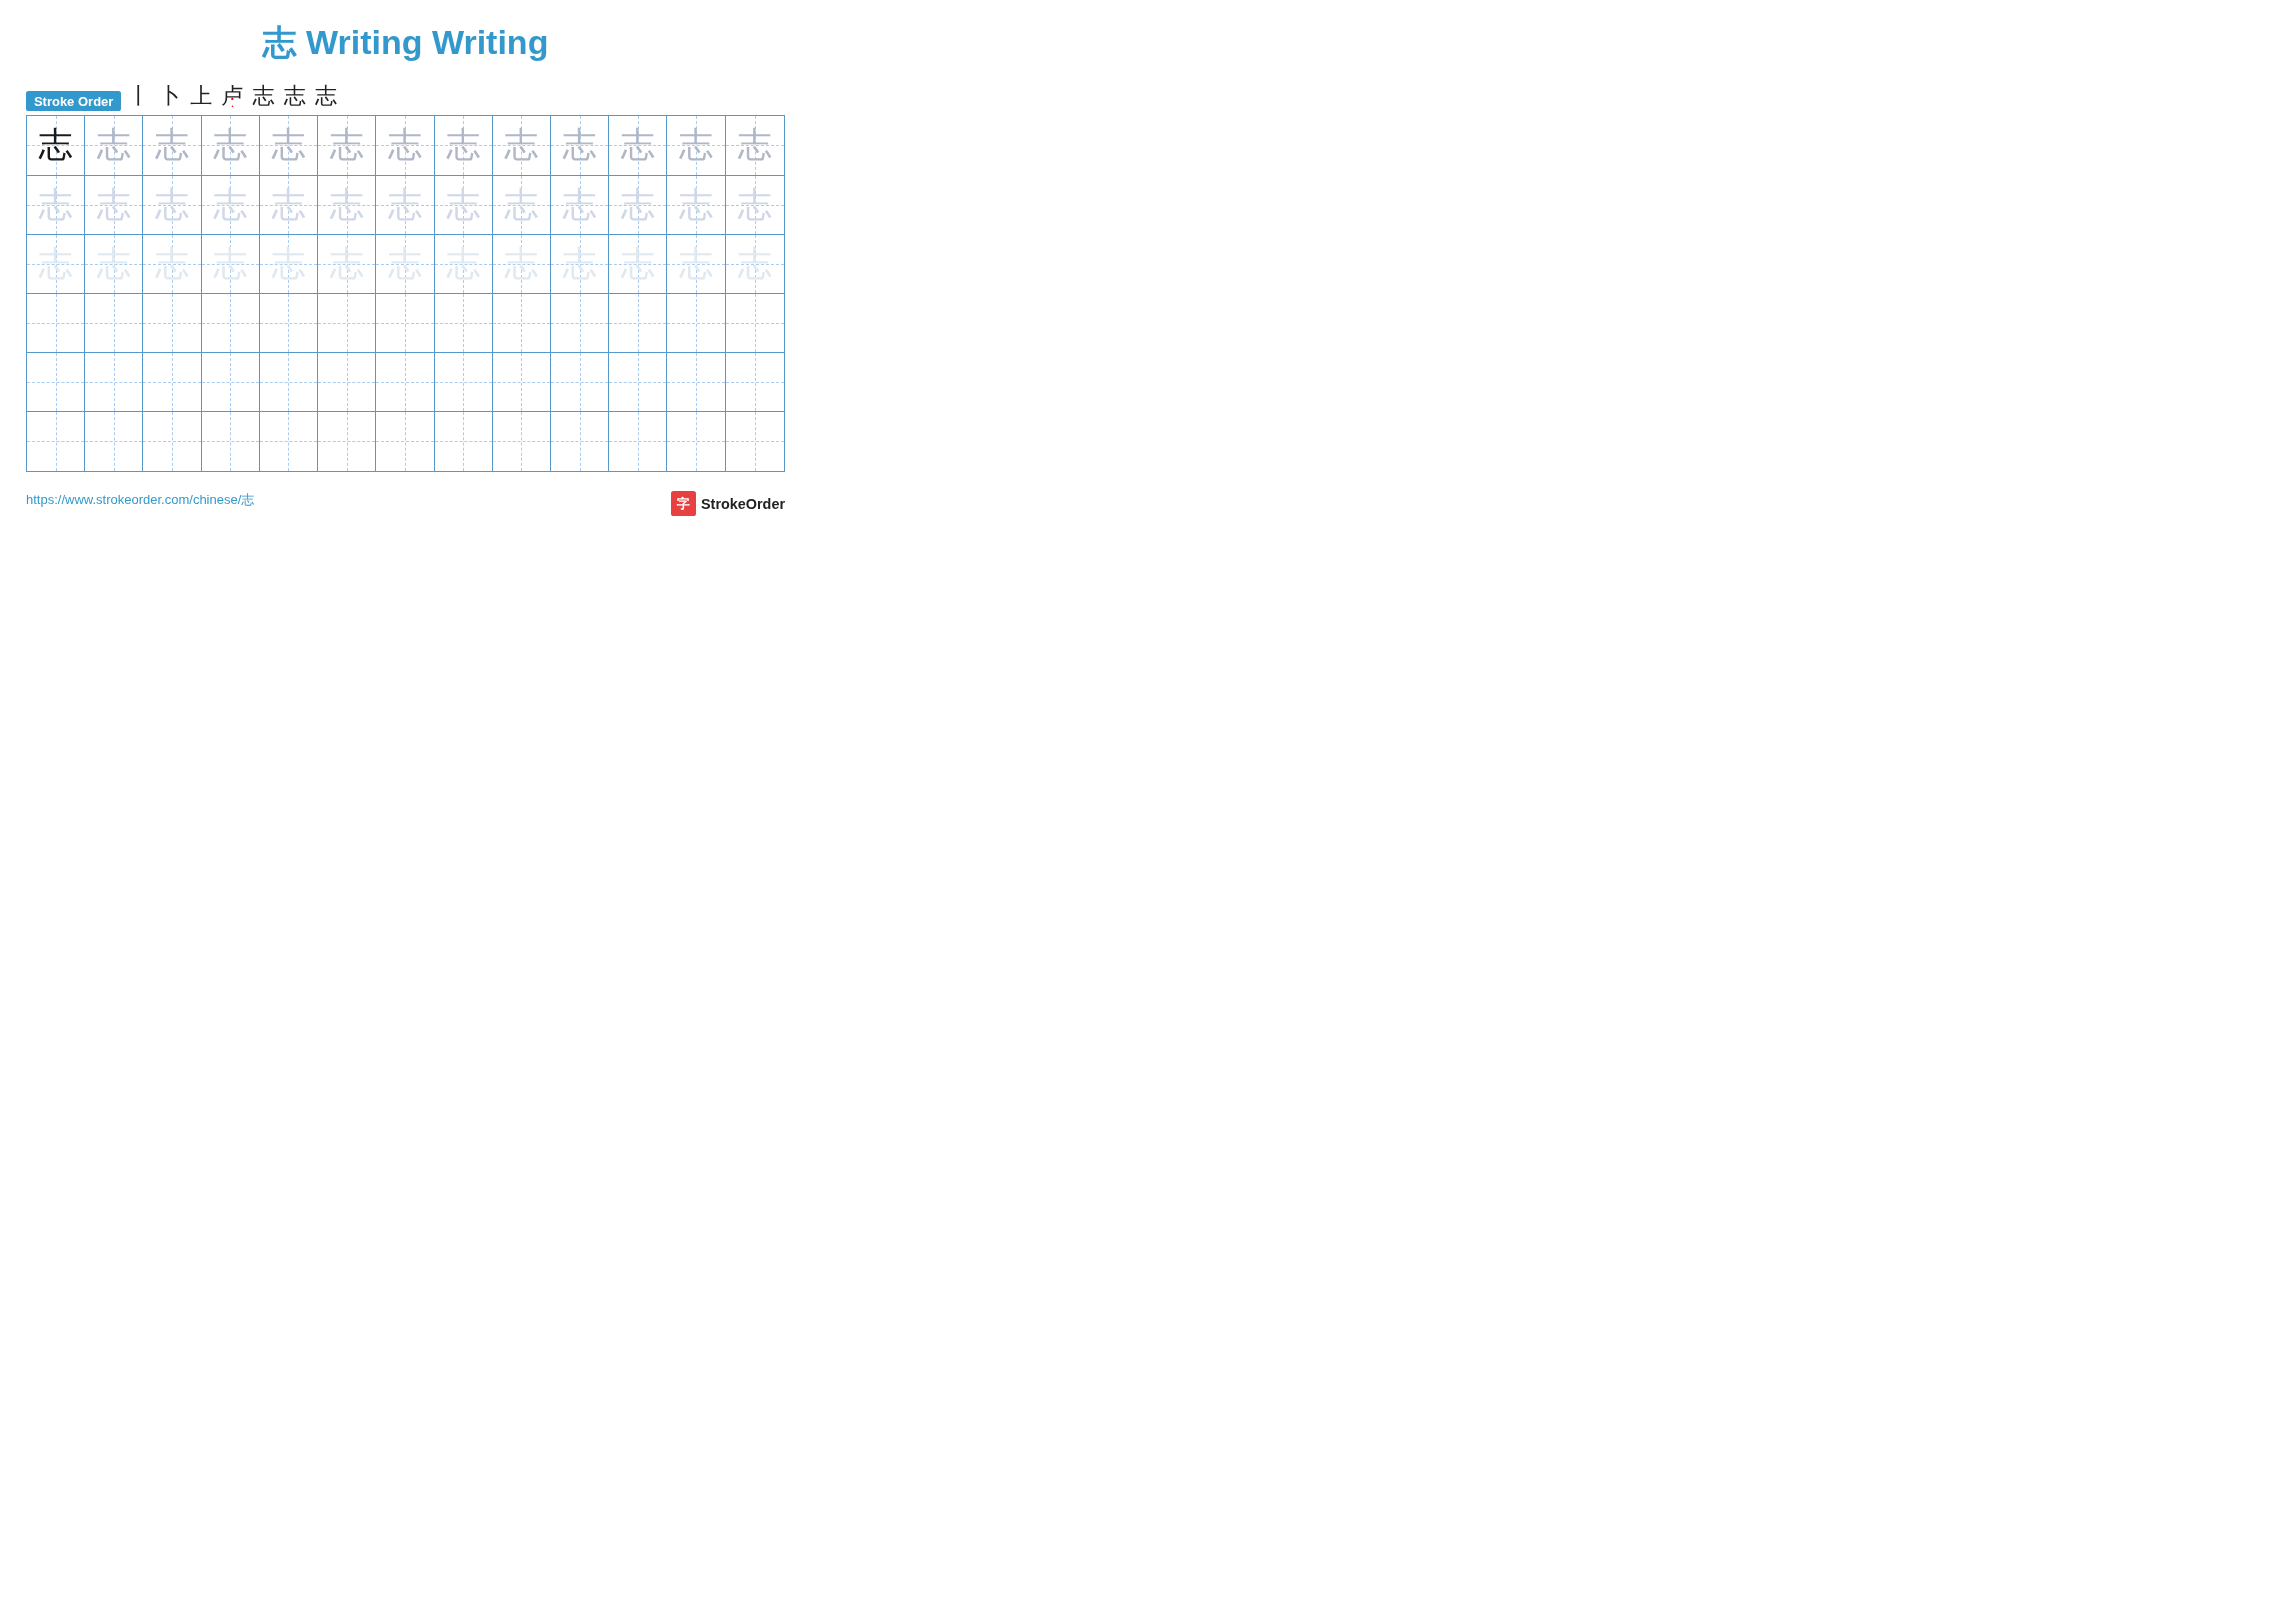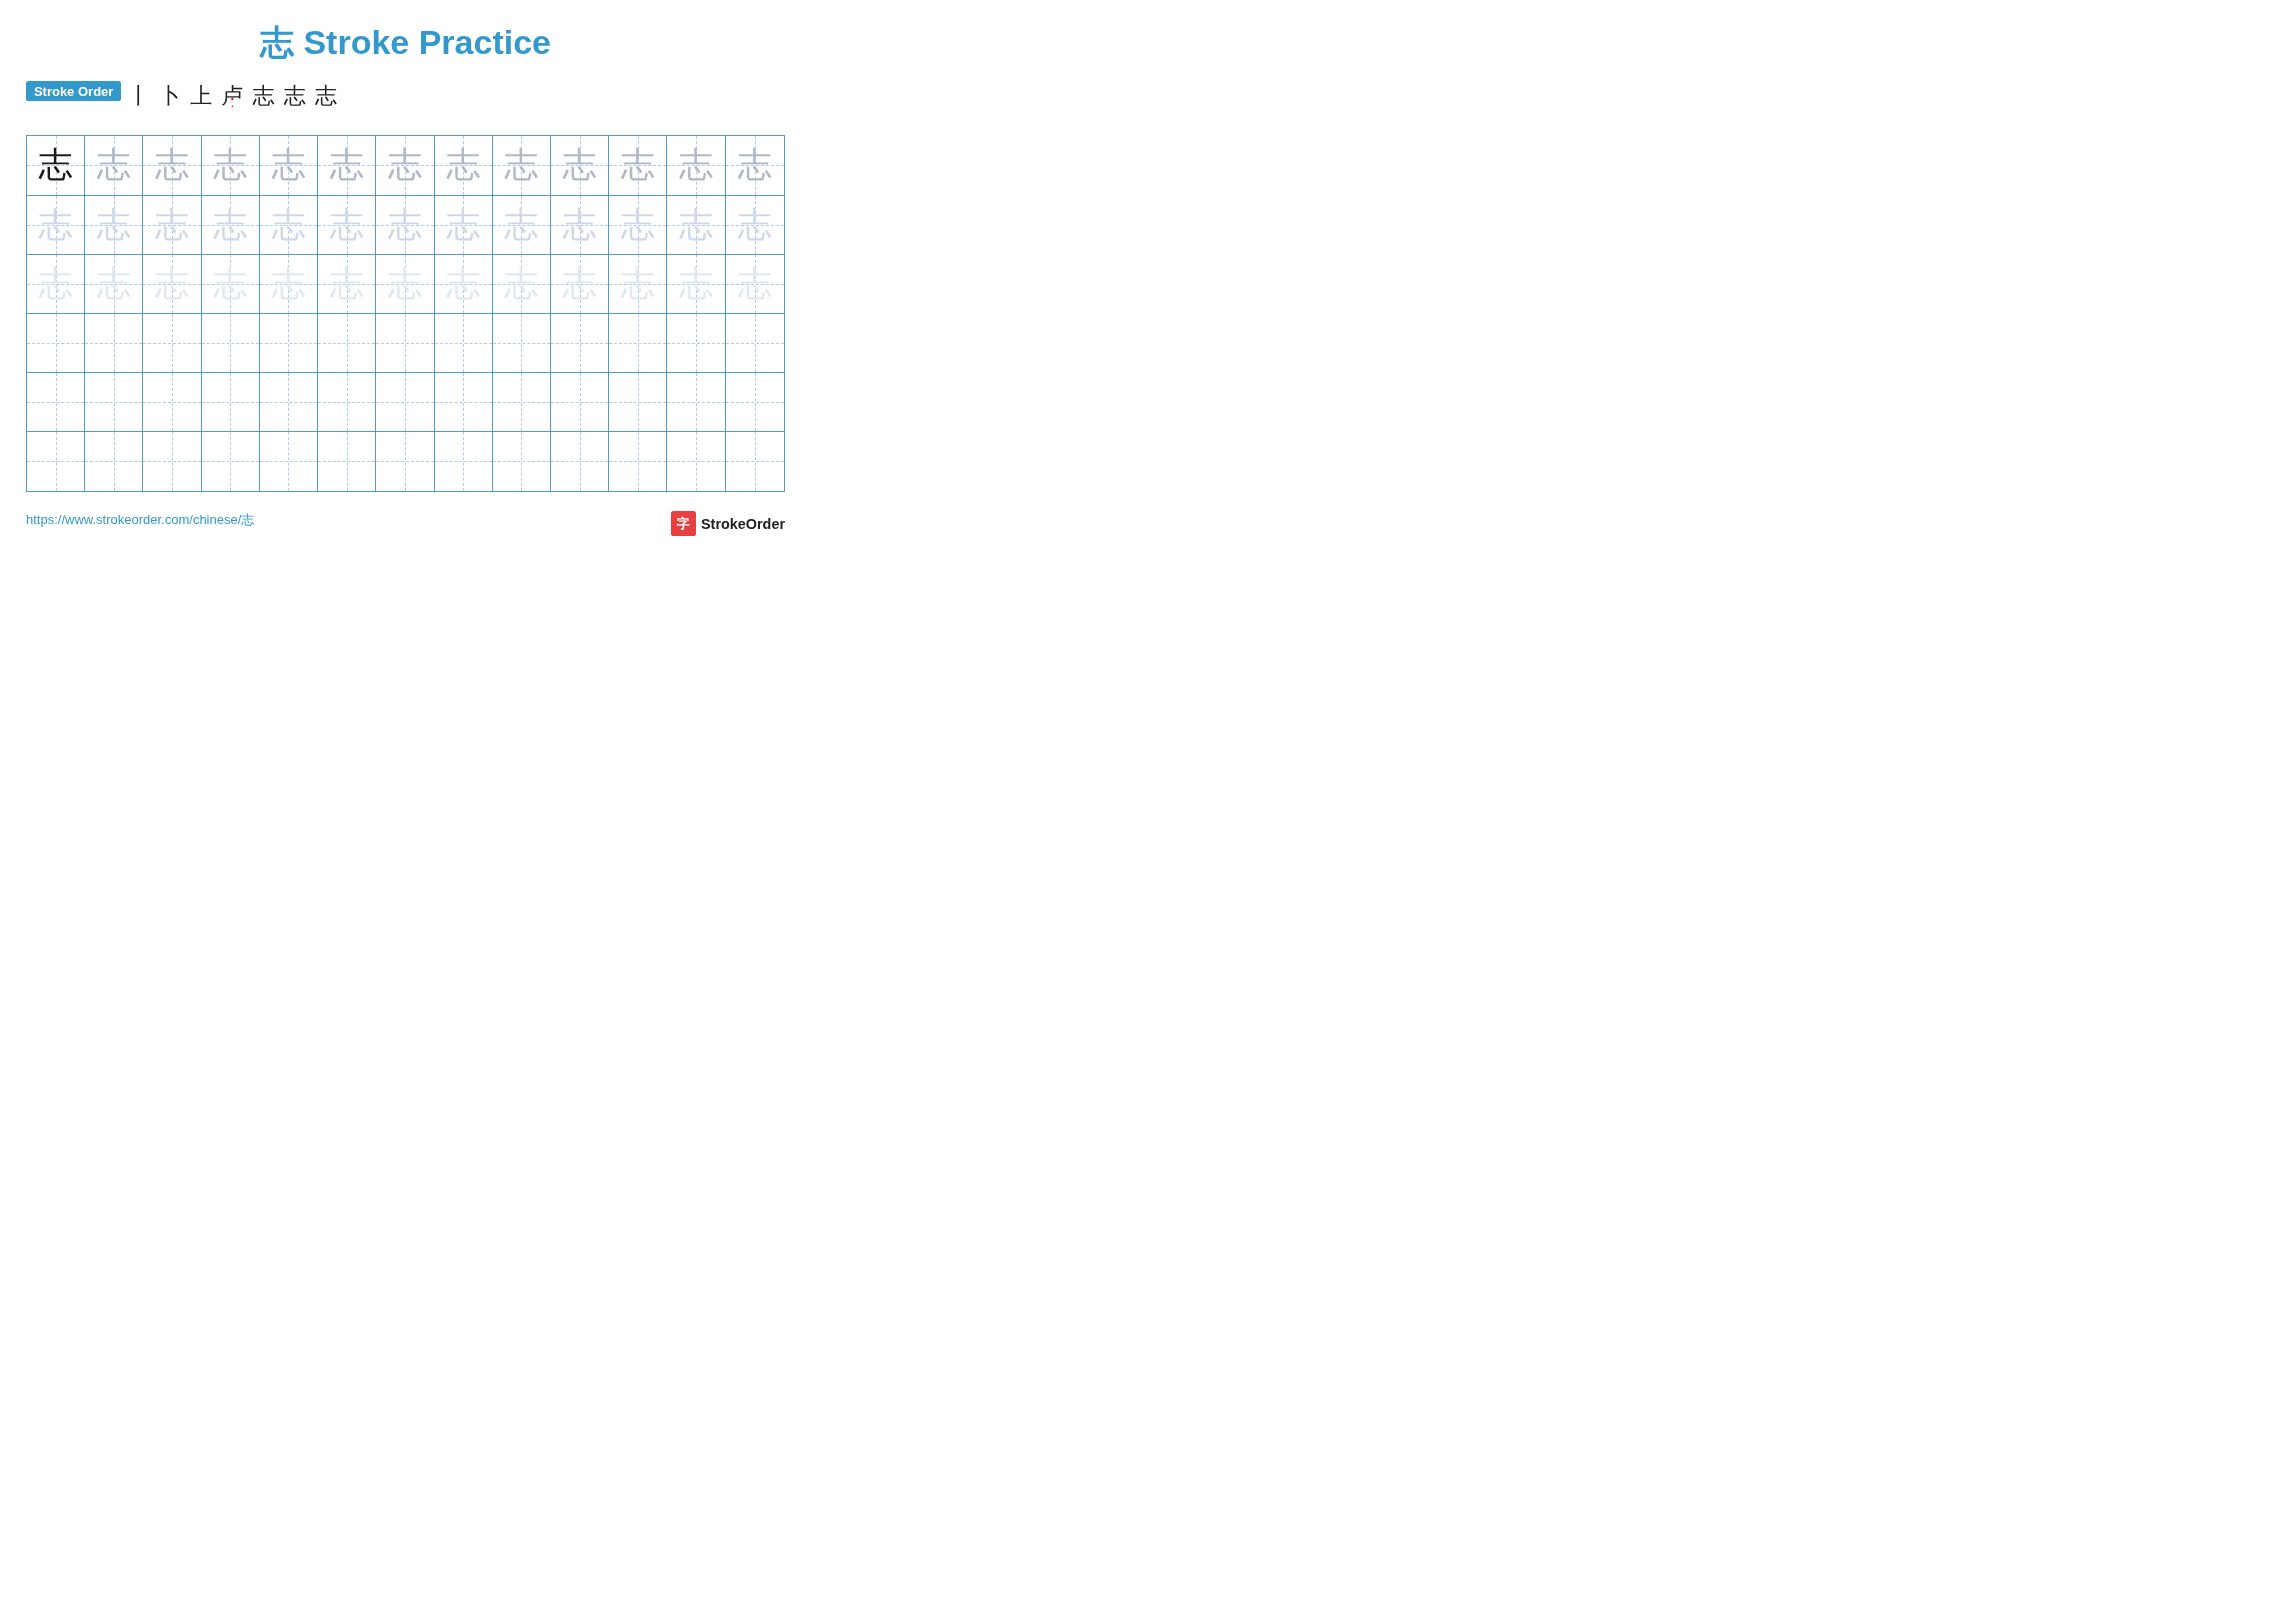--- a/index.html
+++ b/index.html
@@ -16,23 +16,23 @@
       text-align: center;
       font-size: 34px;
       font-weight: bold;
       color: #3399cc;
       margin-bottom: 15.7px;
       font-family: Arial, sans-serif;
     }
 
     .stroke-order-row {
       display: flex;
-      align-items: flex-start;
+      align-items: flex-end;
       gap: 6.5px;
-      margin-bottom: 24px;
+      margin-bottom: 4px;
       flex-wrap: wrap;
     }
 
     .stroke-order-badge {
       background: #3399cc;
       color: white;
       font-size: 13px;
       font-weight: bold;
       padding: 2.6px 7.9px;
       border-radius: 2.6px;
@@ -171,21 +171,21 @@
       height: 25px;
       display: flex;
       align-items: center;
       justify-content: center;
       border-radius: 2.6px;
     }
   </style>
 </head>
 <body>
 
-<h1 class="page-title">志 Stroke Practice</h1>
+<h1 class="page-title">志 Writing Writing</h1>
 
 <div class="stroke-order-row">
   <span class="stroke-order-badge">Stroke Order</span>
   <div class="stroke-steps">
     <span class="stroke-step">丨</span>
     <span class="stroke-step">卜</span>
     <span class="stroke-step">上</span>
     <span class="stroke-step red-dot" style="position:relative;">
       卢
       <span style="color:red;font-size:13px;position:absolute;bottom:-2.6px;left:50%;transform:translateX(-50%);">·</span>

